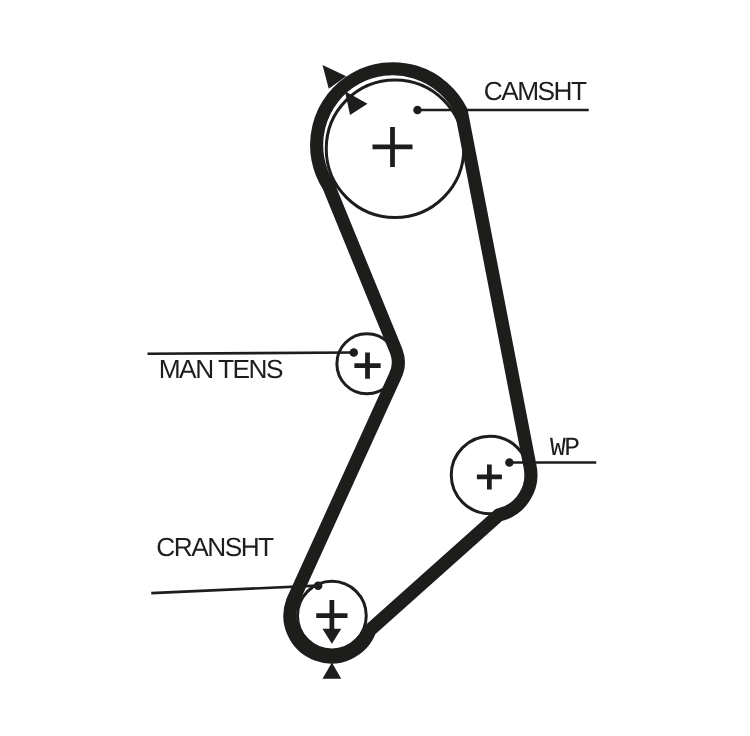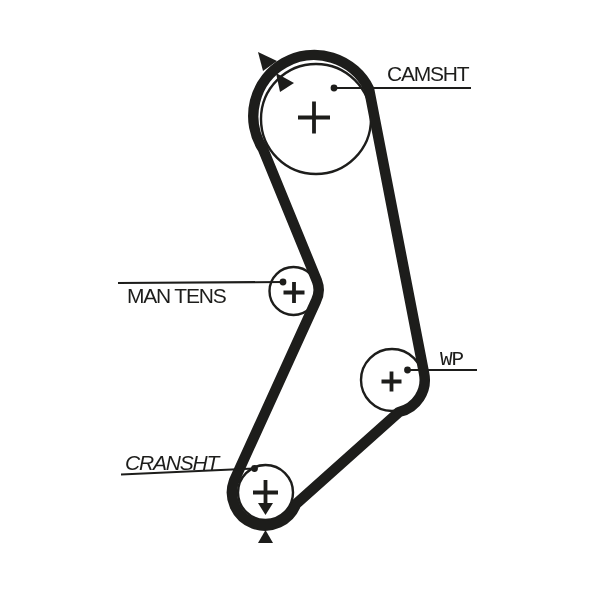--- a/index.html
+++ b/index.html
@@ -85,14 +85,14 @@
       <polygon points="265.5,530 273,543 258,543"></polygon>
     </g>
   </svg>
 
   <div class="pulley-label" style="left:387px; top:63px;">CAMSHT</div>
 
   <div class="pulley-label" style="left:127px; top:261px;margin-top:24px;">MAN TENS</div>
 
   <div class="pulley-label" style="left:440px; top:349px;font-family:Liberation Mono, monospace;">WP</div>
 
-  <div class="pulley-label" style="left:125px; top:452px;font-style:italic;">CRANSHT</div>
+  <div class="pulley-label" style="left:125px; top:428px;">CRANSHT</div>
 </div>
 
 </body></html>

